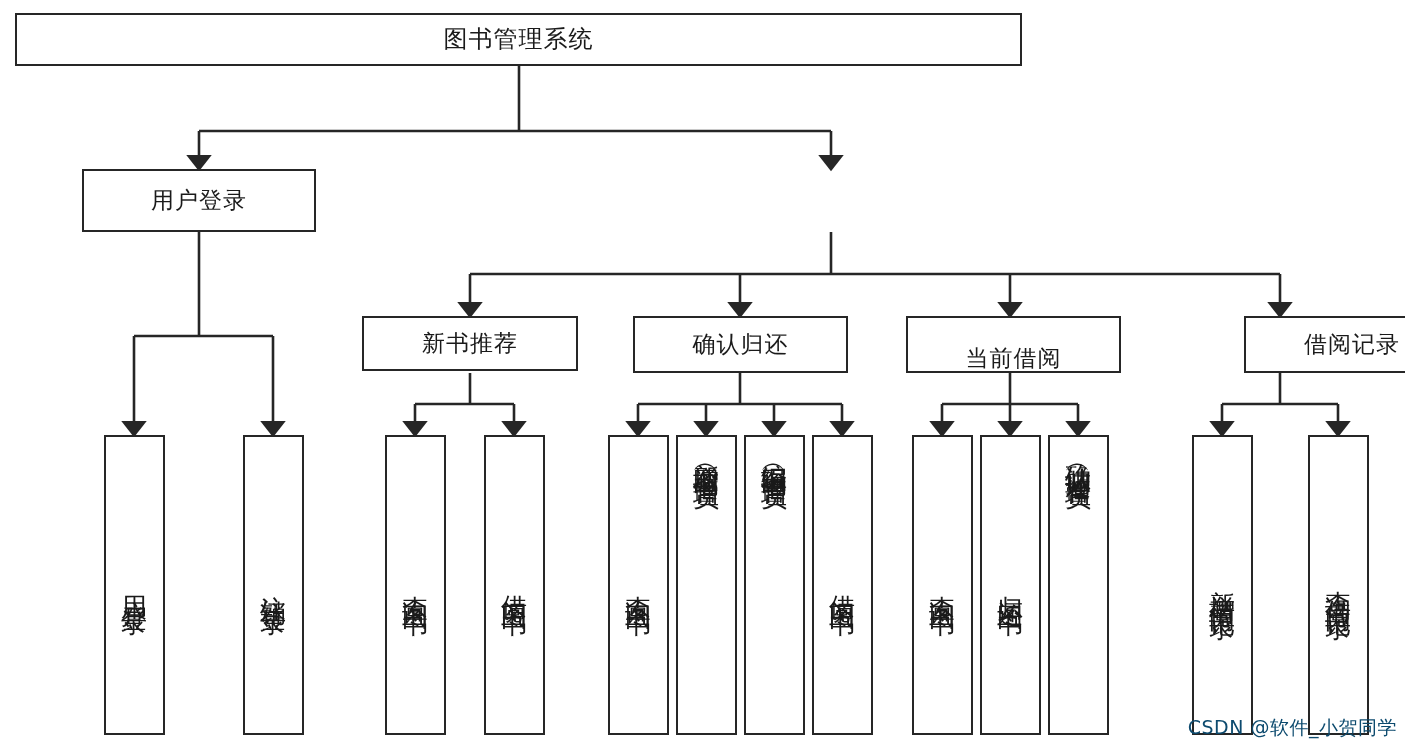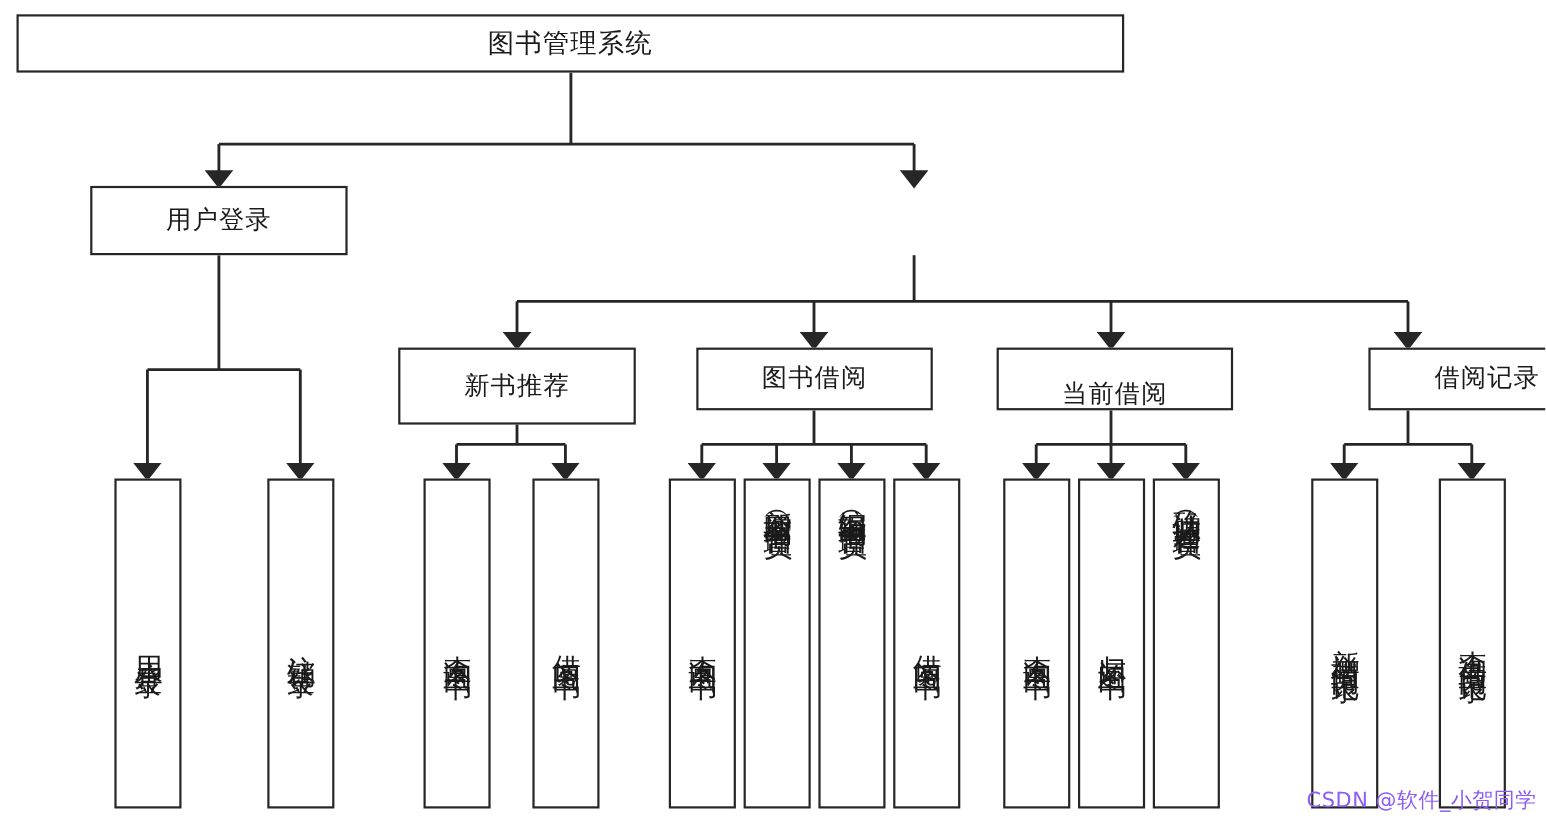--- a/index.html
+++ b/index.html
@@ -70,21 +70,21 @@
   }
   .node.v.center-text {
     align-items: center;
     padding-top: 0;
   }
   #watermark {
     position: absolute;
     right: 8px;
     bottom: 6px;
     font-size: 19px;
-    color: #8b5cf6;
+    color: #0c4a6e;
     white-space: nowrap;
     letter-spacing: 0.5px;
   }
 </style>
 </head>
 <body>
 
 <div id="diagram-root">
 
   <svg id="edge-layer" viewBox="0 0 1405 747" width="1405" height="747" xmlns="http://www.w3.org/2000/svg">
@@ -141,26 +141,26 @@
 
   <div class="node h root" style="left:15px; top:13px; width:1007px; height:53px;">
     <span class="node-label">图书管理系统</span>
   </div>
 
   <div class="node h" style="left:82px; top:169px; width:234px; height:63px;">
     <span class="node-label">用户登录</span>
   </div>
 
 
-  <div class="node h" style="left:362px; top:316px; width:216px; height:70px;">
+  <div class="node h" style="left:362px; top:316px; width:216px; height:55px;">
     <span class="node-label">新书推荐</span>
   </div>
 
   <div class="node h" style="left:633px; top:316px; width:215px; height:57px;">
-    <span class="node-label">图书借阅</span>
+    <span class="node-label">确认归还</span>
   </div>
 
   <div class="node h" style="left:906px; top:316px; width:215px; height:57px;align-items:flex-end;">
     <span class="node-label">当前借阅</span>
   </div>
 
   <div class="node h" style="left:1244px; top:316px; width:216px; height:57px;">
     <span class="node-label">借阅记录</span>
   </div>
 

